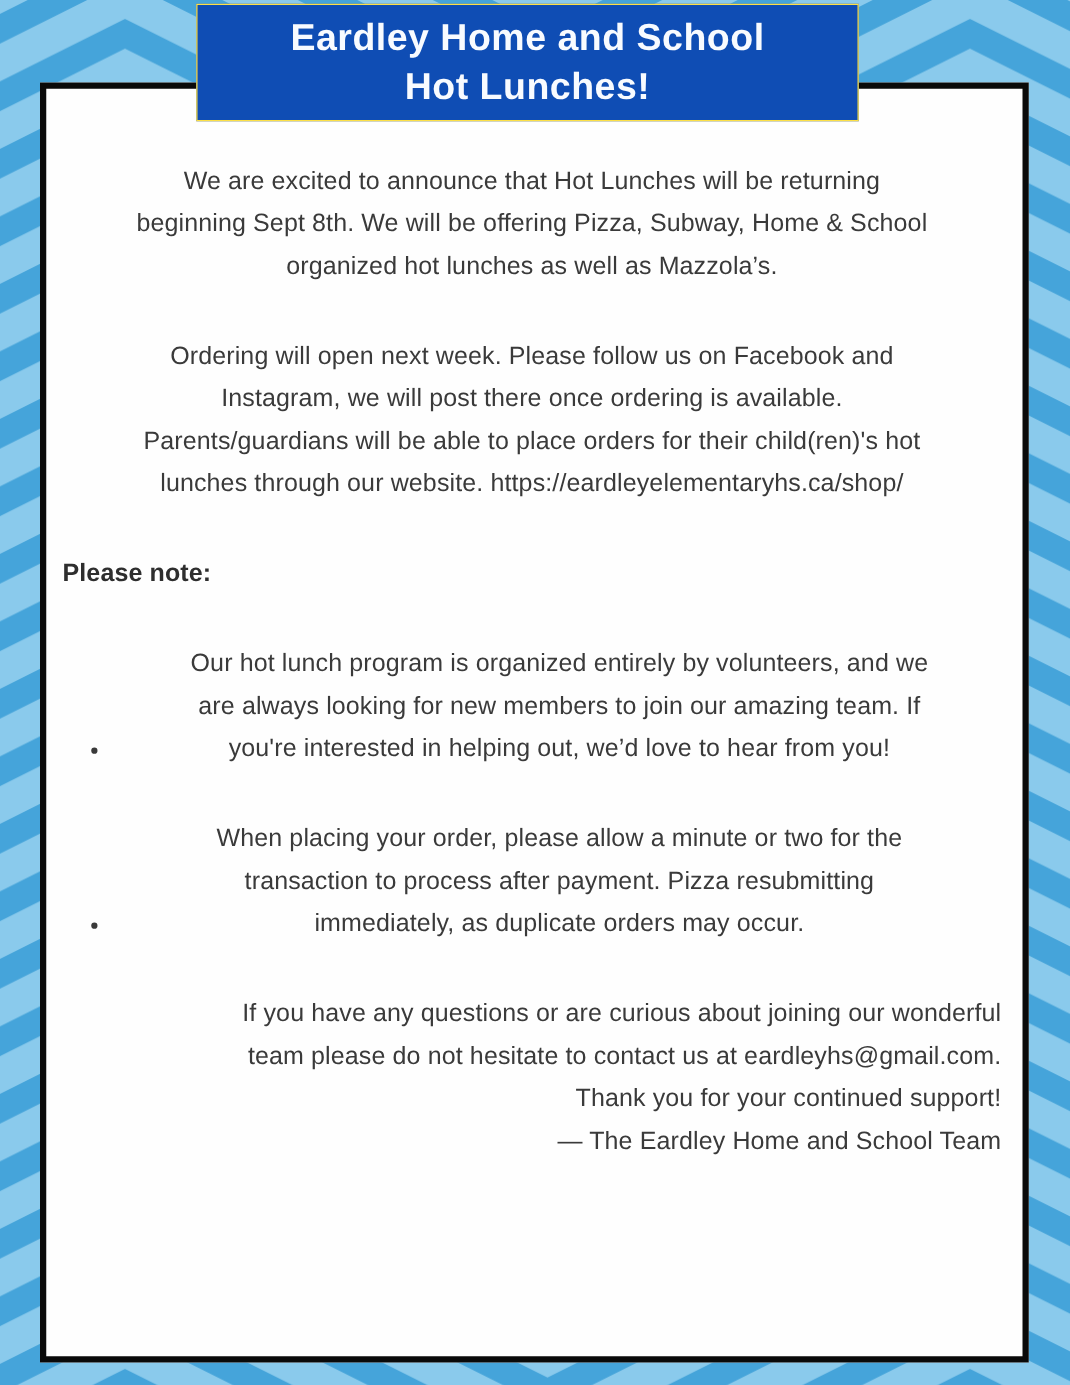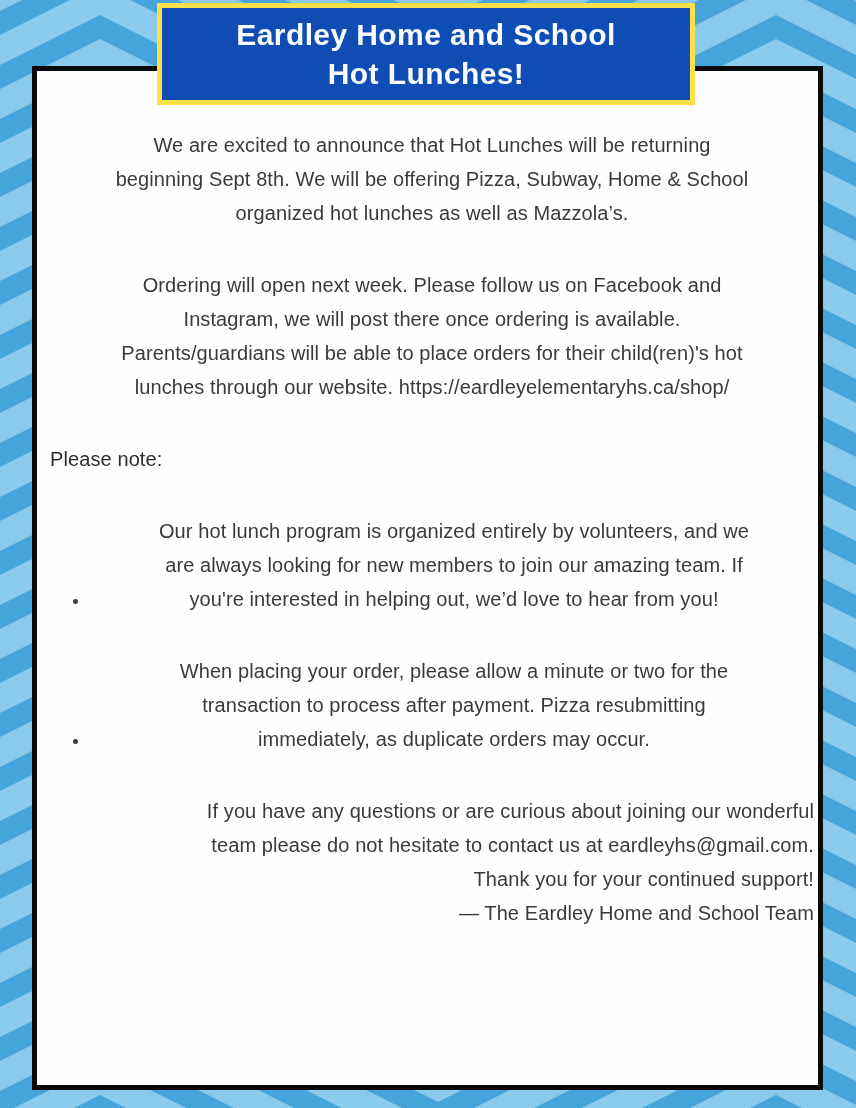--- a/index.html
+++ b/index.html
@@ -18,30 +18,30 @@
     display: block;
   }
   .panel {
     position: absolute; z-index: 1;
     left: 32px; top: 66px;
     width: 781px; height: 1014px;
     background: #fefefe;
     border: 5px solid #0a0a0a;
   }
   .content {
-    padding: 57px 4px 0 13px;
+    padding: 57px 17px 0 13px;
     color: #3a3a3a;
     font-size: 20px;
     line-height: 34px;
     letter-spacing: 0.1px;
   }
   .content p { margin: 0 0 38px 0; white-space: pre-line; }
   .para-center { text-align: center; }
   .note-heading {
-    font-weight: 400;
+    font-weight: 700;
     color: #2e2e2e;
     margin: 0 0 36px 0;
   }
   ul.notes {
     margin: 0 0 0 0;
     padding: 0 0 0 40px;
     list-style: disc;
   }
   ul.notes li {
     margin: 0 0 38px 0;
@@ -49,21 +49,21 @@
     text-align: center;
   }
   ul.notes li::marker { color: #3a3a3a; font-size: 18px; }
   ul.notes li span { white-space: pre-line; display: inline-block; max-width: 700px; }
   .closing { text-align: right; }
   .banner {
     position: absolute; z-index: 2;
     left: 157px; top: 3px;
     width: 528px; height: 92px;
     background: #0f4db4;
-    border: 5px solid #fde047;
+    border: 1px solid #fde047;
   }
   .banner-title {
     margin: 0;
     padding-top: 7px;
     text-align: center;
     white-space: pre-line;
     color: #f8fbff;
     font-weight: 700;
     font-size: 30px;
     line-height: 39px;

